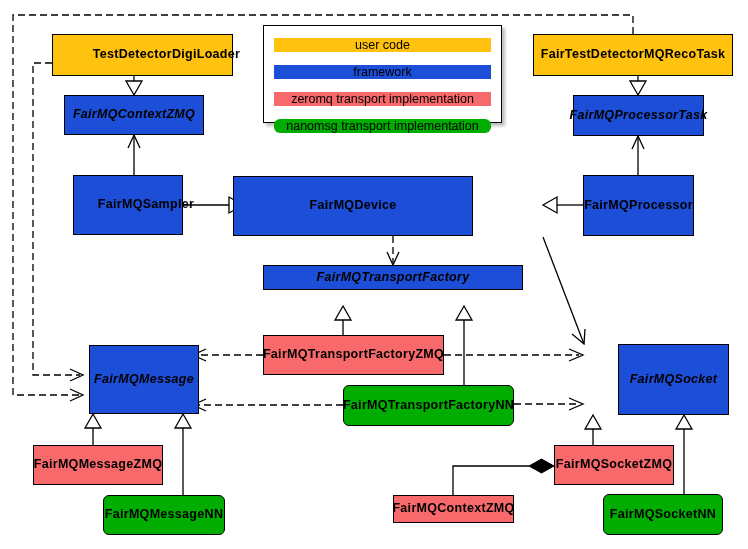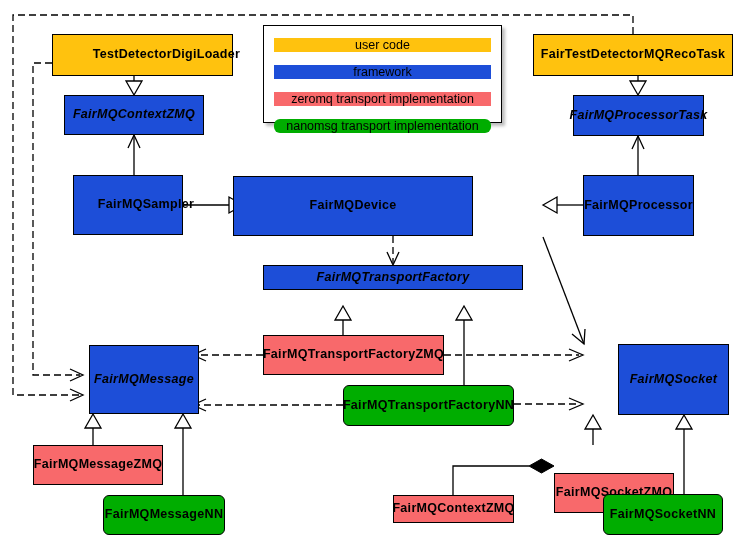--- a/index.html
+++ b/index.html
@@ -182,19 +182,19 @@
   <div class="node c-nn" style="left:343px;top:385px;width:171px;height:41px;">FairMQTransportFactoryNN</div>
 
   <div class="node c-fw abstract" style="left:83px;top:345px;width:110px;height:69px;margin-left:6px;">FairMQMessage</div>
 
   <div class="node c-fw abstract" style="left:618px;top:344px;width:111px;height:71px;">FairMQSocket</div>
 
   <div class="node c-zmq" style="left:33px;top:445px;width:130px;height:40px;">FairMQMessageZMQ</div>
 
   <div class="node c-nn" style="left:103px;top:495px;width:122px;height:40px;">FairMQMessageNN</div>
 
-  <div class="node c-zmq" style="left:554px;top:445px;width:120px;height:40px;margin-top:28px;">FairMQSocketZMQ</div>
+  <div class="node c-zmq" style="left:554px;top:445px;width:120px;height:40px;">FairMQSocketZMQ</div>
 
   <div class="node c-zmq" style="left:393px;top:495px;width:121px;height:28px;">FairMQContextZMQ</div>
 
   <div class="node c-nn" style="left:603px;top:494px;width:120px;height:41px;">FairMQSocketNN</div>
 
 </div>
 
 </body></html>

